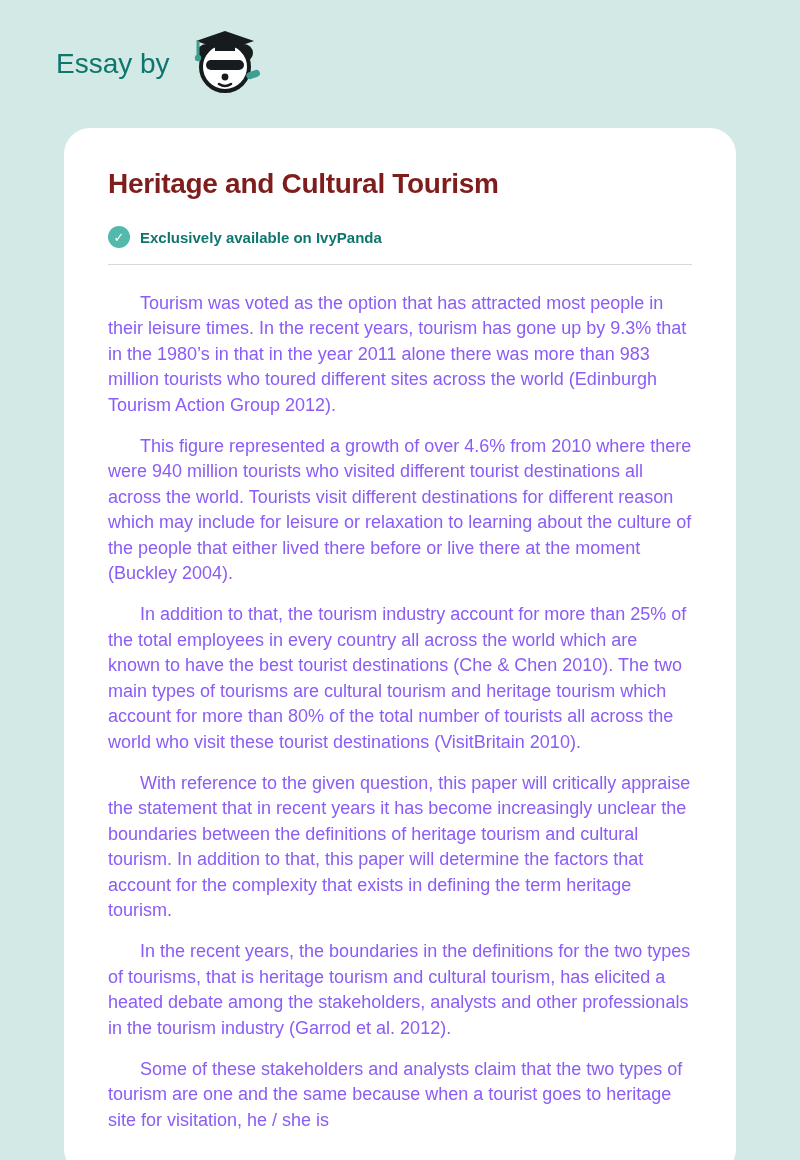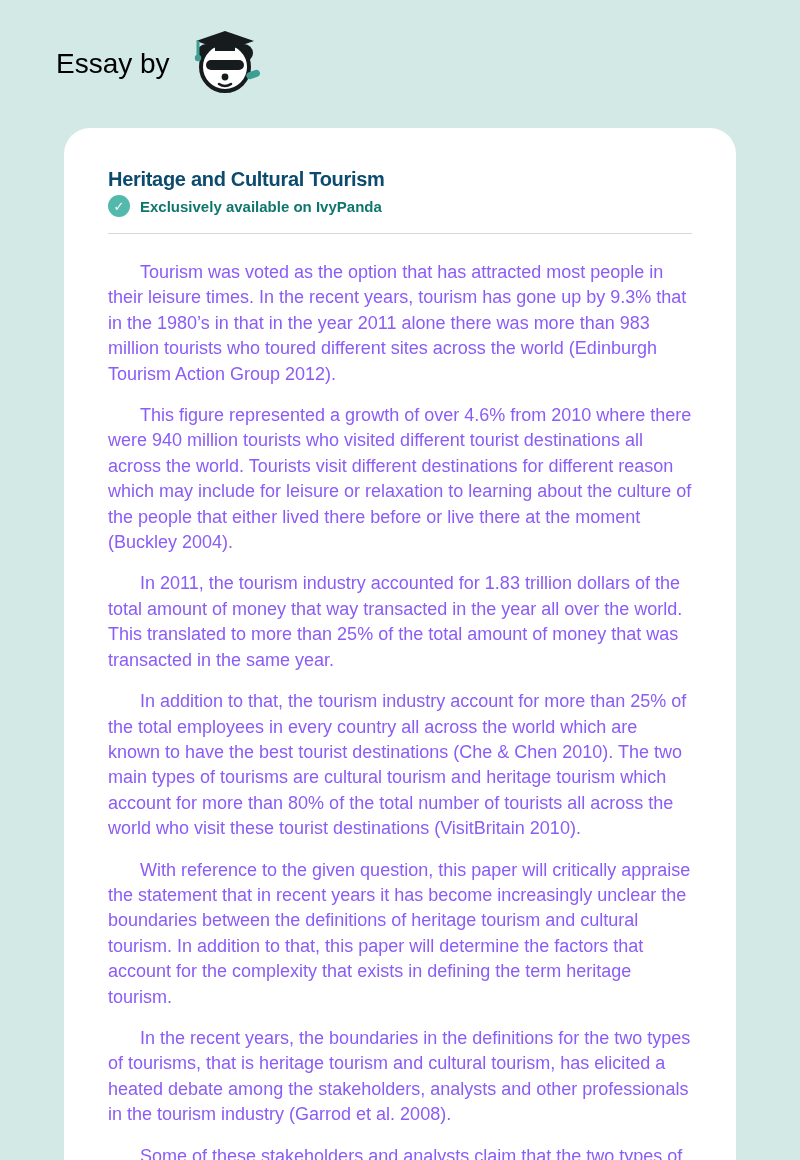--- a/index.html
+++ b/index.html
@@ -17,21 +17,21 @@
 
   
   .site-header {
     height: 128px;
     display: flex;
     align-items: center;
     padding-left: 56px;
   }
   .essay-by {
     font-size: 28px;
-    color: #000000;
+    color: #0f766e;
     margin-right: 18px;
     text-align: right;
   }
   .logo-group {
     display: flex;
     align-items: center;
     cursor: pointer;
   }
   .panda-icon { width: 74px; height: 70px; margin-right: 10px; }
   .brand-name {
@@ -49,25 +49,25 @@
   }
 
   
   .card {
     margin: 0 64px;
     background: #ffffff;
     border-radius: 26px;
     padding: 40px 44px 42px 44px;
   }
   .article-title {
-    font-size: 20px;
+    font-size: 28px;
     font-weight: 700;
-    color: #0c4a6e;
+    color: #7f1d1d;
     letter-spacing: -0.3px;
-    margin-bottom: 4px;
+    margin-bottom: 26px;
   }
   .badge-row {
     display: flex;
     align-items: center;
     margin-bottom: 16px;
   }
   .check-circle {
     width: 22px;
     height: 22px;
     border-radius: 50%;
@@ -142,25 +142,24 @@
     </div>
 
     <hr class="divider">
 
     <div class="article-body">
 
         <p>Tourism was voted as the option that has attracted most people in their leisure times. In the recent years, tourism has gone up by 9.3% that in the 1980’s in that in the year 2011 alone there was more than 983 million tourists who toured different sites across the world (Edinburgh Tourism Action Group 2012).</p>
 
         <p>This figure represented a growth of over 4.6% from 2010 where there were 940 million tourists who visited different tourist destinations all across the world. Tourists visit different destinations for different reason which may include for leisure or relaxation to learning about the culture of the people that either lived there before or live there at the moment (Buckley 2004).</p>
 
-        <p>In 2011, the tourism industry accounted for 1.83 trillion dollars of the total amount of money that way transacted in the year all over the world. This translated to more than 25% of the total amount of money that was transacted in the same year.</p>
 
         <p>In addition to that, the tourism industry account for more than 25% of the total employees in every country all across the world which are known to have the best tourist destinations (Che &amp; Chen 2010). The two main types of tourisms are cultural tourism and heritage tourism which account for more than 80% of the total number of tourists all across the world who visit these tourist destinations (VisitBritain 2010).</p>
 
         <p>With reference to the given question, this paper will critically appraise the statement that in recent years it has become increasingly unclear the boundaries between the definitions of heritage tourism and cultural tourism. In addition to that, this paper will determine the factors that account for the complexity that exists in defining the term heritage tourism.</p>
 
-        <p>In the recent years, the boundaries in the definitions for the two types of tourisms, that is heritage tourism and cultural tourism, has elicited a heated debate among the stakeholders, analysts and other professionals in the tourism industry (Garrod et al. 2008).</p>
+        <p>In the recent years, the boundaries in the definitions for the two types of tourisms, that is heritage tourism and cultural tourism, has elicited a heated debate among the stakeholders, analysts and other professionals in the tourism industry (Garrod et al. 2012).</p>
 
         <p>Some of these stakeholders and analysts claim that the two types of tourism are one and the same because when a tourist goes to heritage site for visitation, he / she is</p>
       </div>
   </main>
 
 </div>
 
 </body></html>

